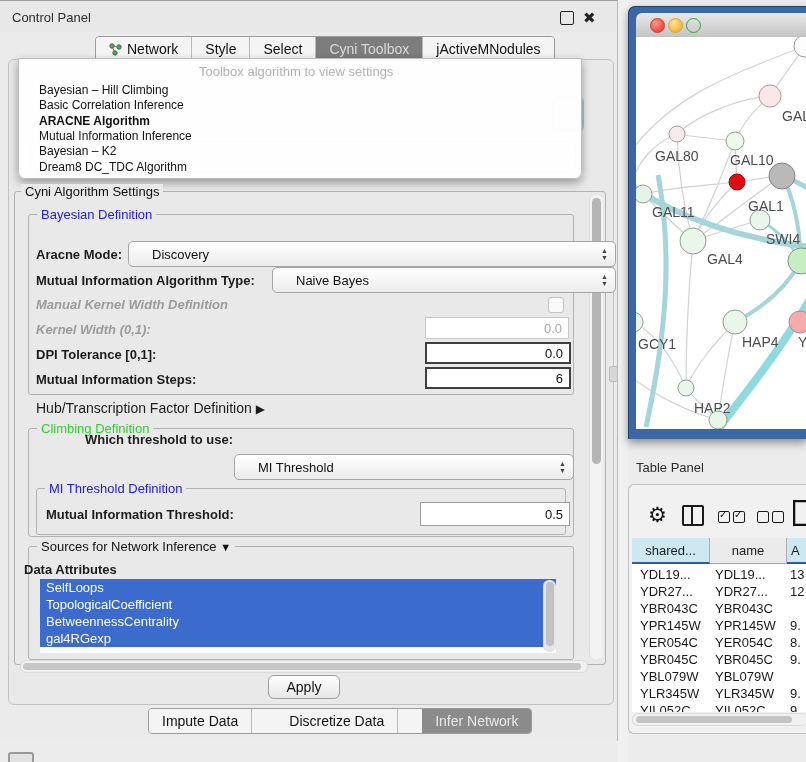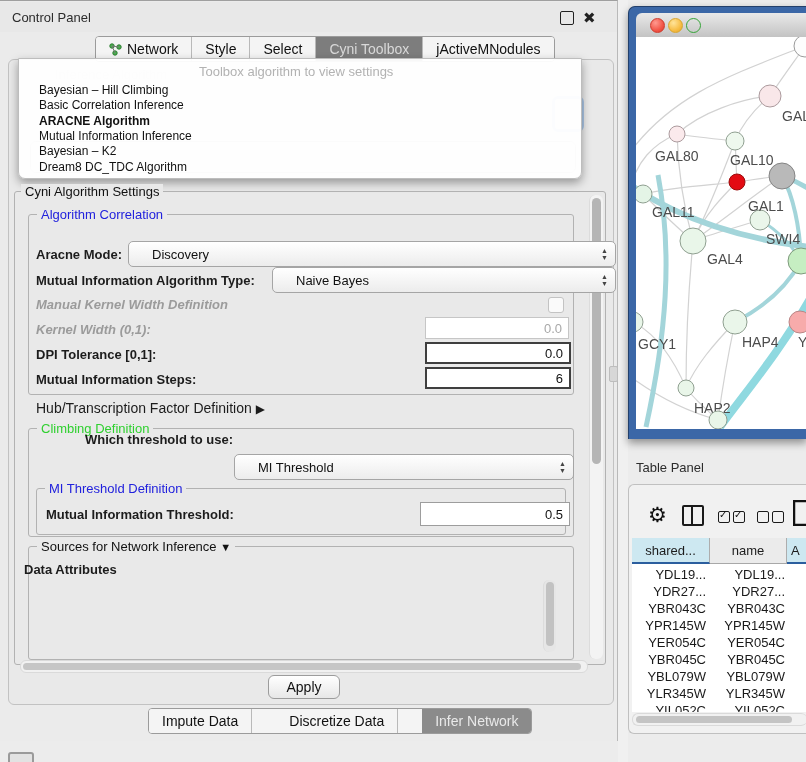--- a/index.html
+++ b/index.html
@@ -68,21 +68,21 @@
   .ticon{position:absolute;top:505px;}
   .split-icon{width:18px;height:17px;border:2px solid #1a1a1a;border-radius:2px;}
   .split-icon div{width:0;height:100%;border-left:2px solid #1a1a1a;margin-left:7px;}
   .cb{display:inline-block;width:10px;height:10px;border:1.5px solid #1a1a1a;border-radius:2px;margin-right:3px;position:relative;}
   .cb.on::after{content:"✓";position:absolute;left:0;top:-3px;font-size:10px;font-weight:bold;color:#111;}
   #tbl{left:632px;top:538px;width:174px;height:174px;background:#fff;overflow:hidden;font-size:13px;}
   .th{position:absolute;top:0;height:26px;display:flex;align-items:center;justify-content:center;box-sizing:border-box;border-right:1px solid #adadad;color:#1c1c1c;}
   .th.blue{background:#cde8f1;border-bottom:2px solid #2b5e9e;}
   .th.gray{background:#ebebeb;border-bottom:1px solid #a8a8a8;}
   .trow{position:absolute;left:0;width:100%;height:17px;line-height:17px;color:#1a1a1a;white-space:nowrap;}
-  .tc{position:absolute;overflow:hidden;text-align:right;}
+  .tc{position:absolute;overflow:hidden;}
   
   #pane-divider{left:609px;top:366px;width:7px;height:14px;background:#d7d7d7;border:1px solid #bdbdbd;border-radius:2px;}
   #float-frag{left:8px;top:752px;width:22px;height:16px;border:2px solid #9a9a9a;background:#e2e2e2;border-radius:3px;}
   #gutter{left:618px;top:0;width:10px;height:762px;background:#f0f0f0;}
 </style>
 </head>
 <body>
 
 <div id="stage">
 
@@ -140,21 +140,21 @@
 
     <div class="abs groupbox" style="left:14px;top:190px;width:590px;height:472px;">
       <span class="legend plain" style="left:6px;">Cyni Algorithm Settings</span>
     </div>
 
     <div class="sb-track-v" style="left:589px;top:194px;width:13px;height:464px;">
       <div class="sb-thumb" style="left:2px;top:3px;width:9px;height:266px;"></div>
     </div>
 
     <div class="abs groupbox" style="left:28px;top:213px;width:544px;height:179px;">
-      <span class="legend blue">Algorithm Correlation</span>
+      <span class="legend blue">Bayesian Definition</span>
     </div>
     <span class="abs lbl b" style="left:36px;top:246px;">Aracne Mode:</span>
     <div class="combo" style="left:128px;top:240px;width:440px;height:24px;">
       <span>Discovery</span>
       <span class="spin">
           <span>▲</span>
           <span>▼</span>
         </span>
     </div>
     <span class="abs lbl b" style="left:36px;top:272px;">Mutual Information Algorithm Type:</span>
@@ -198,20 +198,26 @@
     </div>
     <span class="abs lbl b" style="left:46px;top:506px;">Mutual Information Threshold:</span>
     <div class="field soft" style="left:420px;top:501px;width:136px;height:22px;">
         <span>0.5</span>
       </div>
 
     <div class="abs groupbox" style="left:28px;top:545px;width:544px;height:112px;">
       <span class="legend plain"><span>Sources for Network Inference</span> <span style="font-size:11px;">▼</span></span>
     </div>
     <span class="abs lbl b" style="left:24px;top:561px;">Data Attributes</span>
+    <div id="attr-list" class="abs">
+        <div class="attr-item">SelfLoops</div>
+        <div class="attr-item">TopologicalCoefficient</div>
+        <div class="attr-item">BetweennessCentrality</div>
+        <div class="attr-item">gal4RGexp</div>
+      </div>
     <div class="sb-track-v" style="left:543px;top:579px;width:12px;height:72px;background:#e6e6e6;">
       <div class="sb-thumb" style="left:2px;top:2px;width:8px;height:64px;background:#c2c2c2;"></div>
     </div>
 
     <div class="sb-track-h" style="left:20px;top:659px;width:566px;height:11px;">
       <div class="sb-thumb" style="left:2px;top:1.5px;width:558px;height:7px;background:#c6c6c6;"></div>
     </div>
 
     <button id="apply-btn" class="abs">Apply</button>
 

